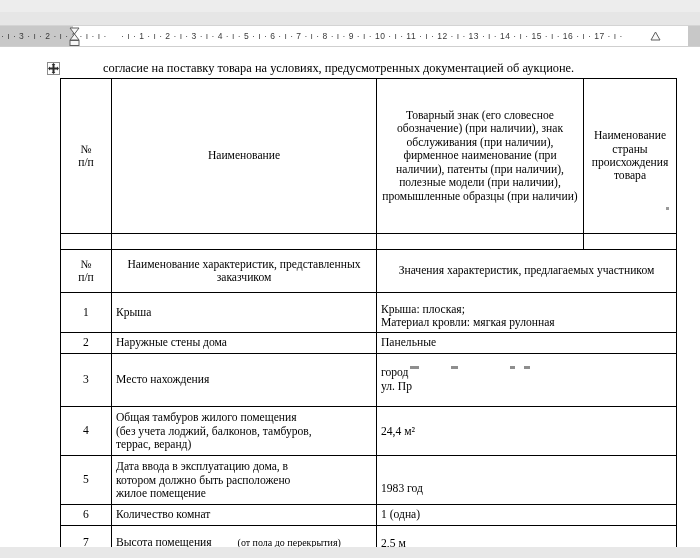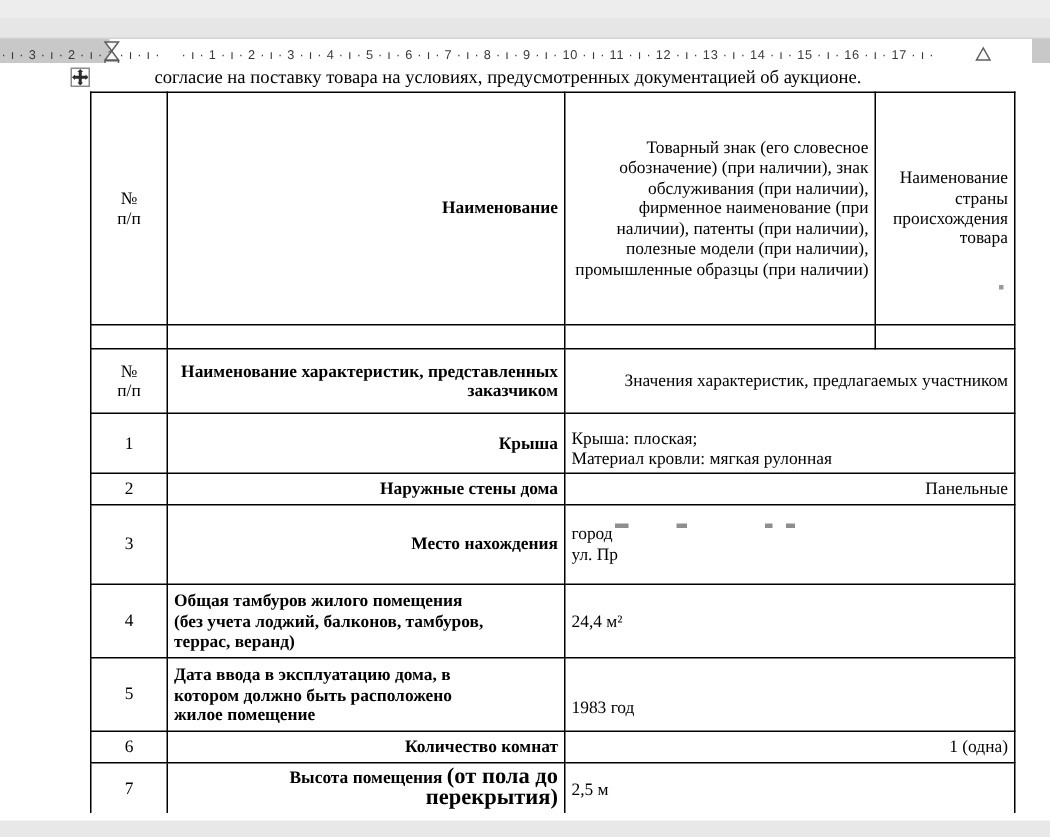--- a/index.html
+++ b/index.html
@@ -66,21 +66,21 @@
   .ruler-indent-marker {
     position: absolute;
     top: 1px;
     width: 9px;
     height: 18px;
   }
 
   
   .page {
     position: absolute;
-    left: 0; top: 42px;
+    left: 0; top: 59px;
     width: 700px;
     height: 500px;
     background: #ffffff;
     overflow: hidden;
   }
   .bottom-strip {
     position: absolute;
     left: 0; top: 547px;
     width: 700px; height: 11px;
     background: #e8e8e8;
@@ -118,28 +118,28 @@
     font-size: 11.6px;
     color: #000;
   }
   table.doc-table td {
     border: 1px solid #000;
     vertical-align: middle;
     padding: 2px 4px;
     line-height: 13.4px;
   }
   td.c-num   { width: 42px;  text-align: center; vertical-align: top; padding-top: 3px; }
-  td.c-name  { width: 256px; font-weight: bold; }
+  td.c-name  { width: 256px; }
   td.c-val   { width: 198px; }
   td.c-country { width: 84px; }
 
   .ctr { text-align: center; }
-  .mid { vertical-align: middle; text-align: right; }
+  .mid { vertical-align: middle; }
   .top { vertical-align: top; }
-  .small-paren { font-size: 15px; }
+  .small-paren { font-size: 10px; margin-left: 23px; }
 
   .spacer-row td { height: 11px; padding: 0; }
 
   
   .redact-line {
     position: relative;
     display: inline-block;
     white-space: nowrap;
   }
   .redact-chip {

